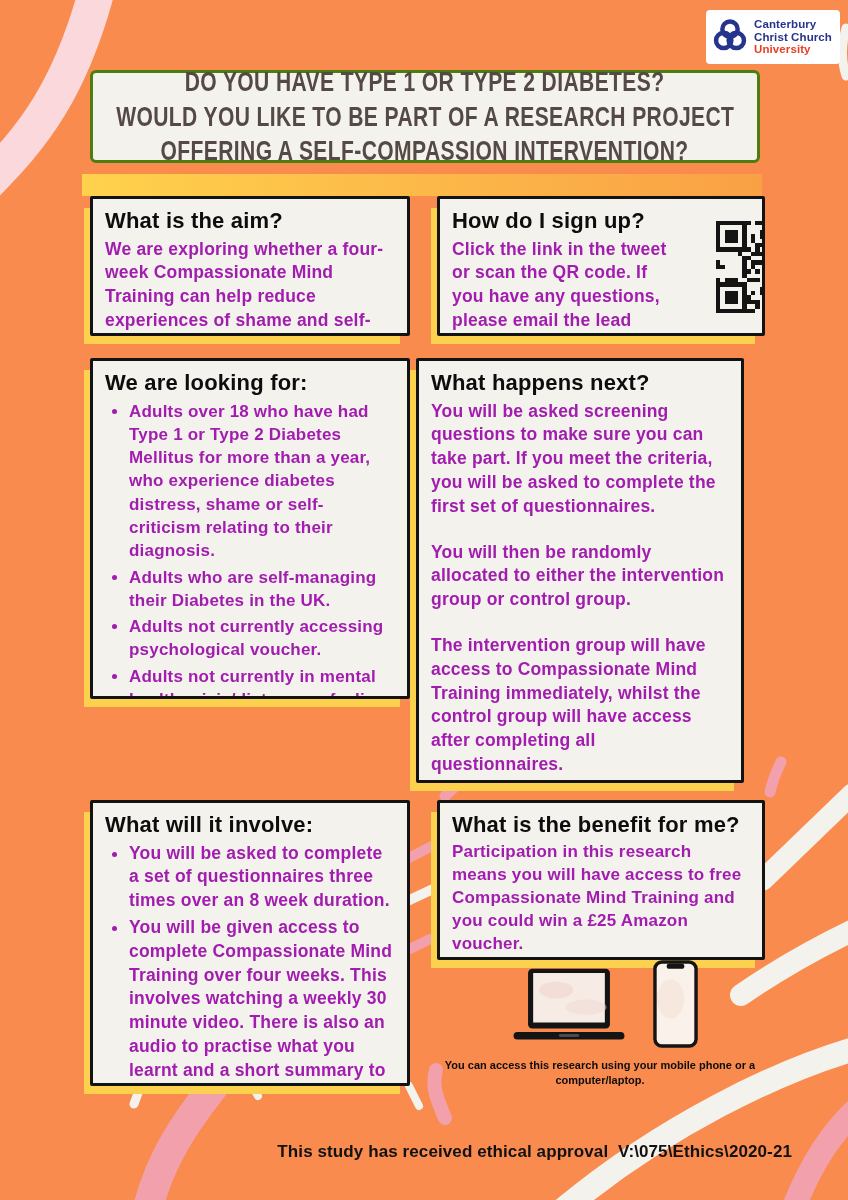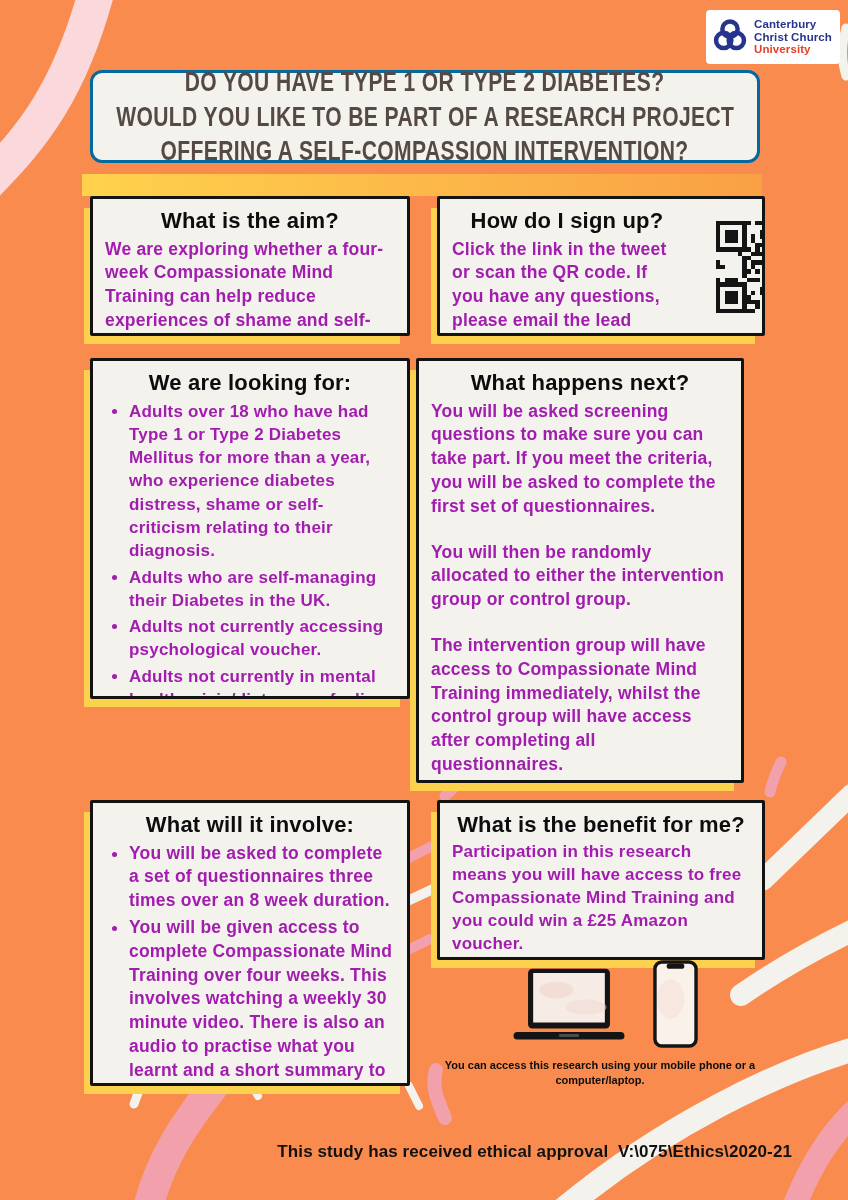--- a/index.html
+++ b/index.html
@@ -25,40 +25,40 @@
 
   
   .title-band{
     position:absolute;left:82px;top:174px;width:680px;height:22px;z-index:1;
     background:linear-gradient(to right,#FFD24C,#F9A045);
   }
   
   .title-box{
     position:absolute;left:90px;top:70px;width:670px;height:93px;z-index:2;
     background:var(--box-bg,#F4F2ED);
-    border:3px solid #0369a1;border-radius:12px;box-sizing:border-box;
+    border:3px solid #4d7c0f;border-radius:6px;box-sizing:border-box;
     display:flex;flex-direction:column;justify-content:center;align-items:center;
   }
   .title-line{white-space:nowrap;line-height:1.26;}
   .title-line span{
     display:inline-block;transform:scale(0.78,1.05);transform-origin:center;
     font-size:27px;font-weight:700;letter-spacing:.5px;
     color:var(--title-ink,#554946);
   }
 
   
   .box{
     position:absolute;z-index:2;box-sizing:border-box;
     background:var(--box-bg,#F4F2ED);
     border:3px solid #131313;border-radius:2px;
     box-shadow:-8px 10px 0 -2px var(--yellow,#FCD14E);
     padding:8px 12px;overflow:hidden;
   }
   .box h2{
-    margin:2px 0 4px;text-align:center;
+    margin:2px 0 4px;
     font-size:22px;font-weight:700;color:#0d0d0d;letter-spacing:.2px;line-height:1.12;
   }
   .box p,.box li{
     font-size:17.5px;line-height:1.36;letter-spacing:.2px;color:#a21caf;margin:0;font-weight:bold;
   }
   .box ul{margin:2px 0 0;padding-left:24px;}
   .box li{margin-bottom:3px;}
   .paras p{margin-bottom:22px;}
 
   .box-aim{left:90px;top:196px;width:320px;height:140px;}

